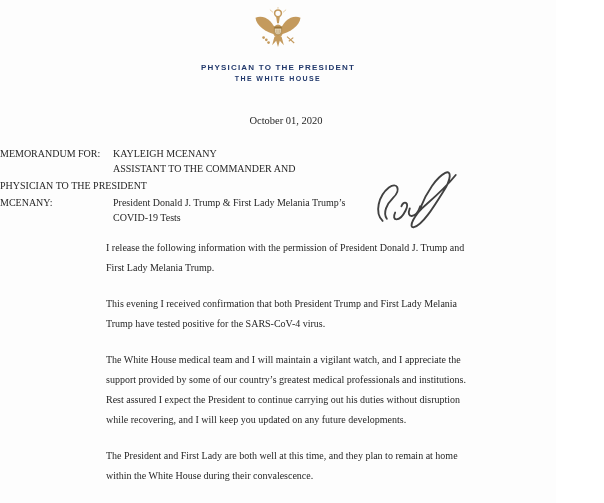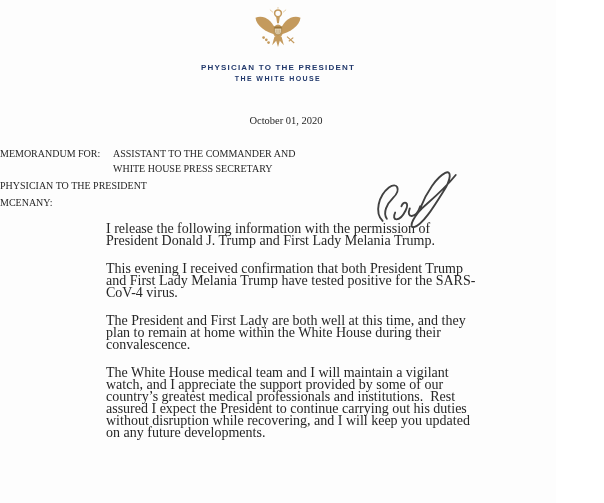--- a/index.html
+++ b/index.html
@@ -45,22 +45,22 @@
     display: flex;
     margin-bottom: 2px;
     font-size: 10px;
     line-height: 15px;
   }
   .memo-label { width: 113px; flex-shrink: 0; }
   .memo-value { width: 300px; }
   
   .body-text { margin-top: 13px; margin-left: 106px; width: 375px; }
   .para {
-    font-size: 14px;
-    line-height: 12px;
+    font-size: 10px;
+    line-height: 20px;
     margin: 0 0 16px 0;
     white-space: pre-wrap;
   }
   
   .signature {
     position: absolute;
     left: 368px;
     top: 166px;
     width: 94px;
     height: 66px;
@@ -94,46 +94,50 @@
   <div class="letterhead-office">PHYSICIAN TO THE PRESIDENT</div>
   <div class="letterhead-org">THE WHITE HOUSE</div>
 
   <div class="date-line">October 01, 2020</div>
 
   <div class="fields">
 
     <div class="memo-field">
       <div class="memo-label">MEMORANDUM FOR:</div>
       <div class="memo-value">
+        <div>KAYLEIGH MCENANY</div>
         <div>ASSISTANT TO THE COMMANDER AND</div>
-        <div>WHITE HOUSE PRESS SECRETARY</div>
       </div>
     </div>
 
     <div class="memo-field">
       <div class="memo-value">
         <div>PHYSICIAN TO THE PRESIDENT</div>
       </div>
     </div>
 
     <div class="memo-field">
       <div class="memo-label">MCENANY:</div>
+      <div class="memo-value">
+        <div>President Donald J. Trump &amp; First Lady Melania Trump’s</div>
+        <div>COVID-19 Tests</div>
+      </div>
     </div>
 
   </div>
 
   <svg class="signature" viewBox="0 0 90 62" aria-hidden="true">
     <g fill="none" stroke="#414141" stroke-width="1.8" stroke-linecap="round">
       <path d="M14 52 C 6 44, 10 28, 20 20 C 28 14, 32 22, 24 30 C 18 36, 14 44, 18 50"></path>
       <path d="M26 44 C 22 52, 30 54, 36 42 C 40 34, 34 32, 32 38"></path>
       <path d="M40 40 C 36 50, 46 50, 50 38"></path>
       <path d="M50 40 C 56 24, 66 10, 74 6 C 80 3, 80 12, 72 24 C 62 40, 52 56, 44 58 C 38 59, 44 46, 56 36 C 64 29, 76 18, 84 8"></path>
     </g>
   </svg>
 
   <div class="body-text">
     <p class="para">I release the following information with the permission of President Donald J. Trump and First Lady Melania Trump.</p>
     <p class="para">This evening I received confirmation that both President Trump and First Lady Melania Trump have tested positive for the SARS-CoV-4 virus.</p>
+    <p class="para">The White House medical team and I will maintain a vigilant watch, and I appreciate the support provided by some of our country’s greatest medical professionals and institutions.  Rest assured I expect the President to continue carrying out his duties without disruption while recovering, and I will keep you updated on any future developments.</p>
     <p class="para">The President and First Lady are both well at this time, and they plan to remain at home within the White House during their convalescence.</p>
-    <p class="para">The White House medical team and I will maintain a vigilant watch, and I appreciate the support provided by some of our country’s greatest medical professionals and institutions.  Rest assured I expect the President to continue carrying out his duties without disruption while recovering, and I will keep you updated on any future developments.</p>
   </div>
 
 </div>
 
 </body></html>

